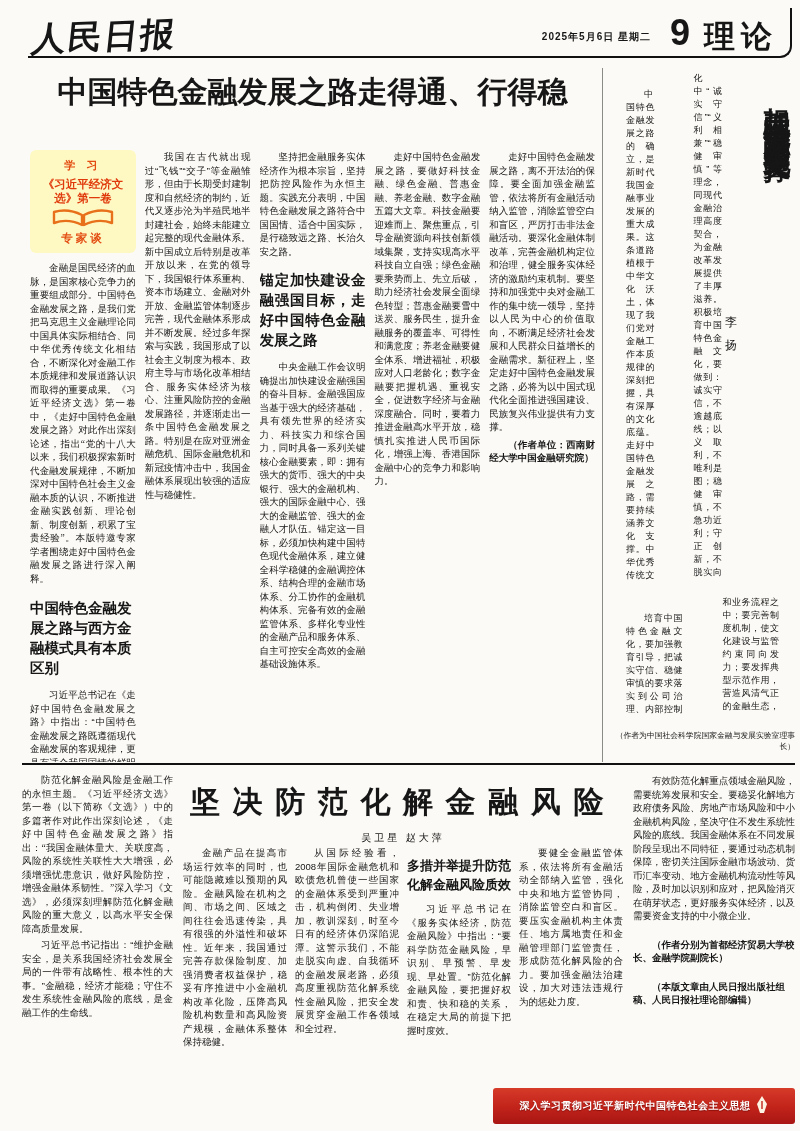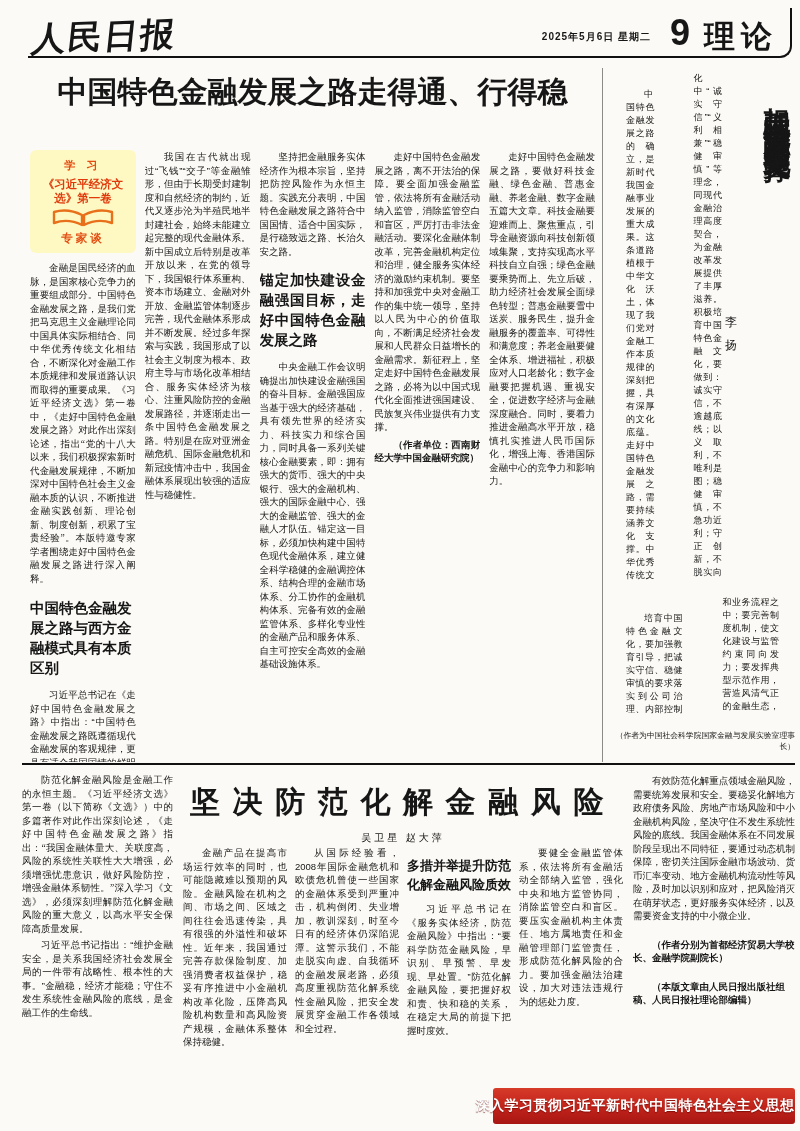--- a/index.html
+++ b/index.html
@@ -68,21 +68,21 @@
   .b-cols .mcol{overflow:hidden;}
   .b-sub2{font-size:13px;font-weight:900;line-height:19px;margin:10px 0 8px 0;text-align:center;}
   .b-col6{position:absolute;left:611px;top:0;width:162px;height:310px;overflow:hidden;}
   .b-attr{font-weight:700;font-size:9.5px;line-height:13.5px;text-indent:2em;margin-top:15px;}
 
   
   .banner{position:absolute;right:0;bottom:2px;width:302px;height:36px;z-index:5;
      background:linear-gradient(180deg,#d63a28 0%,#c1231a 55%,#a81613 100%);
      border-radius:3px;display:flex;align-items:center;justify-content:center;gap:4px;
      box-shadow:0 0 0 2px #fbfaf6;}
-  .banner span{color:#fff;font-weight:900;font-size:14px;letter-spacing:0.5px;white-space:nowrap;
+  .banner span{color:#fff;font-weight:900;font-size:10px;letter-spacing:0.5px;white-space:nowrap;
      text-shadow:0 1px 1px rgba(90,0,0,.6);}
 </style>
 </head>
 <body>
 
 <div class="page">
 
   <div class="hdr">
     <div class="masthead">人民日报</div>
     <div class="hdr-date">2025年5月6日 星期二</div>
@@ -123,26 +123,26 @@
         <div class="bt">
             <p>坚持把金融服务实体经济作为根本宗旨，坚持把防控风险作为永恒主题。实践充分表明，中国特色金融发展之路符合中国国情、适合中国实际，是行稳致远之路、长治久安之路。</p>
           </div>
         <div class="subhead center">锚定加快建设金融强国目标，走好中国特色金融发展之路</div>
         <div class="bt">
             <p>中央金融工作会议明确提出加快建设金融强国的奋斗目标。金融强国应当基于强大的经济基础，具有领先世界的经济实力、科技实力和综合国力，同时具备一系列关键核心金融要素，即：拥有强大的货币、强大的中央银行、强大的金融机构、强大的国际金融中心、强大的金融监管、强大的金融人才队伍。锚定这一目标，必须加快构建中国特色现代金融体系，建立健全科学稳健的金融调控体系、结构合理的金融市场体系、分工协作的金融机构体系、完备有效的金融监管体系、多样化专业性的金融产品和服务体系、自主可控安全高效的金融基础设施体系。</p>
           </div>
       </div>
 
       <div class="mcol bt">
+        <p>走好中国特色金融发展之路，要做好科技金融、绿色金融、普惠金融、养老金融、数字金融五篇大文章。科技金融要迎难而上、聚焦重点，引导金融资源向科技创新领域集聚，支持实现高水平科技自立自强；绿色金融要乘势而上、先立后破，助力经济社会发展全面绿色转型；普惠金融要雪中送炭、服务民生，提升金融服务的覆盖率、可得性和满意度；养老金融要健全体系、增进福祉，积极应对人口老龄化；数字金融要把握机遇、重视安全，促进数字经济与金融深度融合。同时，要着力推进金融高水平开放，稳慎扎实推进人民币国际化，增强上海、香港国际金融中心的竞争力和影响力。</p>
+      </div>
+
+      <div class="mcol bt">
         <p>走好中国特色金融发展之路，离不开法治的保障。要全面加强金融监管，依法将所有金融活动纳入监管，消除监管空白和盲区，严厉打击非法金融活动。要深化金融体制改革，完善金融机构定位和治理，健全服务实体经济的激励约束机制。要坚持和加强党中央对金融工作的集中统一领导，坚持以人民为中心的价值取向，不断满足经济社会发展和人民群众日益增长的金融需求。新征程上，坚定走好中国特色金融发展之路，必将为以中国式现代化全面推进强国建设、民族复兴伟业提供有力支撑。</p>
         <div class="attr">（作者单位：西南财经大学中国金融研究院）</div>
-      </div>
-
-      <div class="mcol bt">
-        <p>走好中国特色金融发展之路，要做好科技金融、绿色金融、普惠金融、养老金融、数字金融五篇大文章。科技金融要迎难而上、聚焦重点，引导金融资源向科技创新领域集聚，支持实现高水平科技自立自强；绿色金融要乘势而上、先立后破，助力经济社会发展全面绿色转型；普惠金融要雪中送炭、服务民生，提升金融服务的覆盖率、可得性和满意度；养老金融要健全体系、增进福祉，积极应对人口老龄化；数字金融要把握机遇、重视安全，促进数字经济与金融深度融合。同时，要着力推进金融高水平开放，稳慎扎实推进人民币国际化，增强上海、香港国际金融中心的竞争力和影响力。</p>
       </div>
     </div>
   </div>
 
   <div class="right-art">
     <div class="r-hl">加强中国特色金融发展之路的文化支撑</div>
     <div class="r-author">李 扬</div>
     <div class="r-top">
       <p>中国特色金融发展之路的确立，是新时代我国金融事业发展的重大成果。这条道路植根于中华文化沃土，体现了我们党对金融工作本质规律的深刻把握，具有深厚的文化底蕴。走好中国特色金融发展之路，需要持续涵养文化支撑。中华优秀传统文化中“诚实守信”“义利相兼”“稳健审慎”等理念，同现代金融治理高度契合，为金融改革发展提供了丰厚滋养。积极培育中国特色金融文化，要做到：诚实守信，不逾越底线；以义取利，不唯利是图；稳健审慎，不急功近利；守正创新，不脱实向虚；依法合规，不胡作非为。这五个方面，明确了金融实践活动的道德准则和行为规范，将社会主义核心价值观融入金融发展全过程，是对中华优秀传统文化的创造性转化、创新性发展，也为金融强国建设注入了深沉持久的文化力量。金融机构和从业人员应当把文化建设摆在重要位置，自觉抵制拜金主义、过度投机等不良风气，树立正确的经营观、业绩观和风险观。</p>
     </div>

